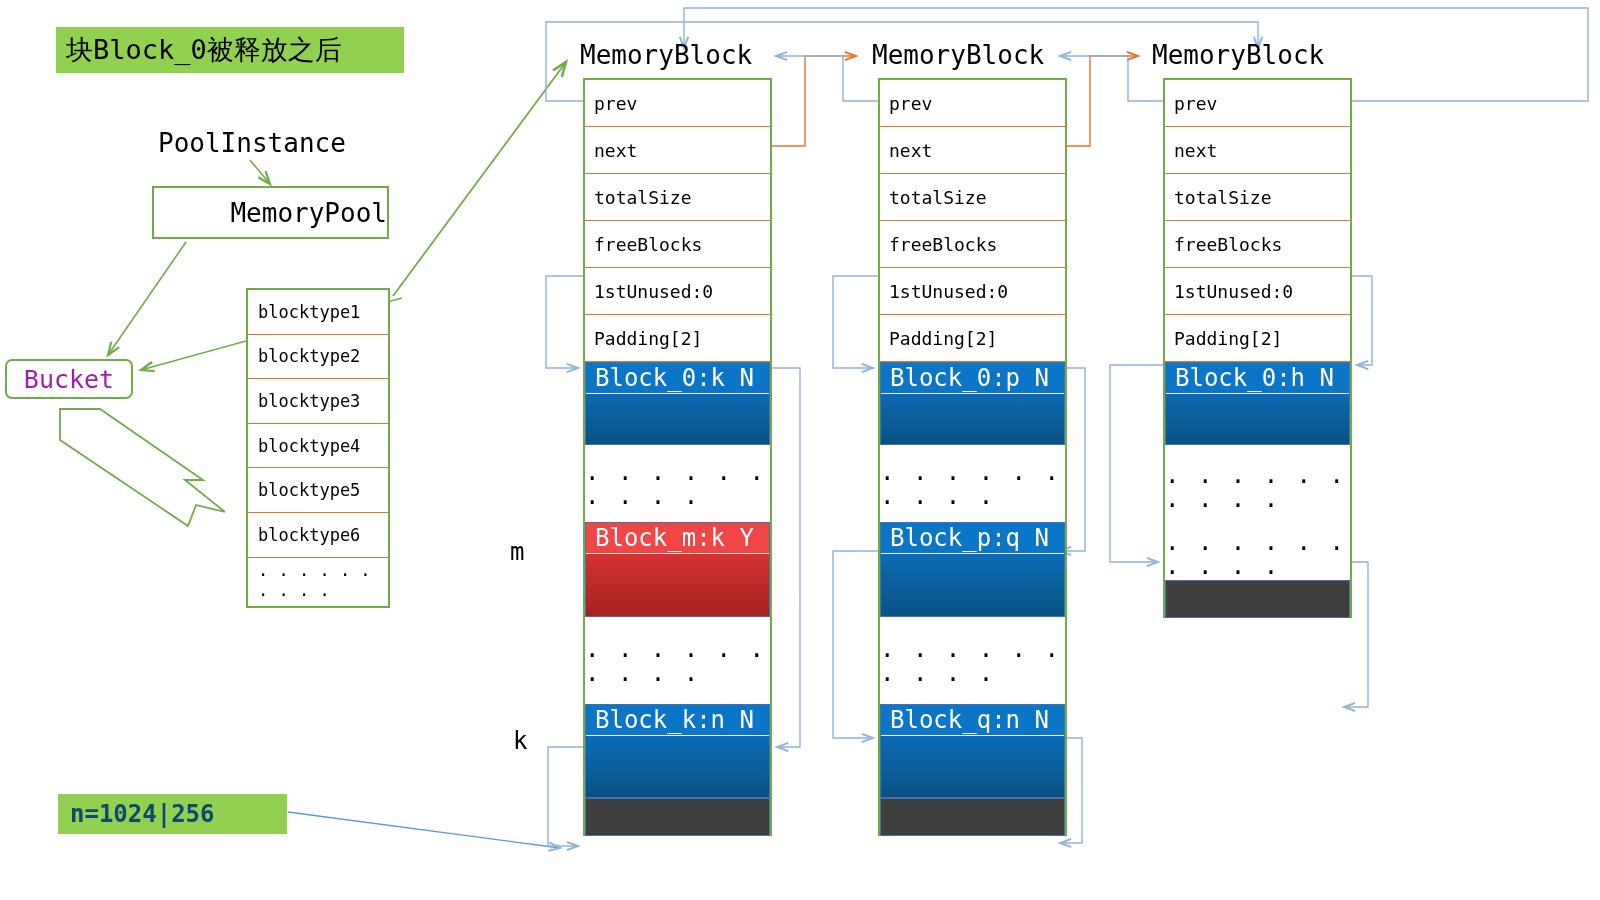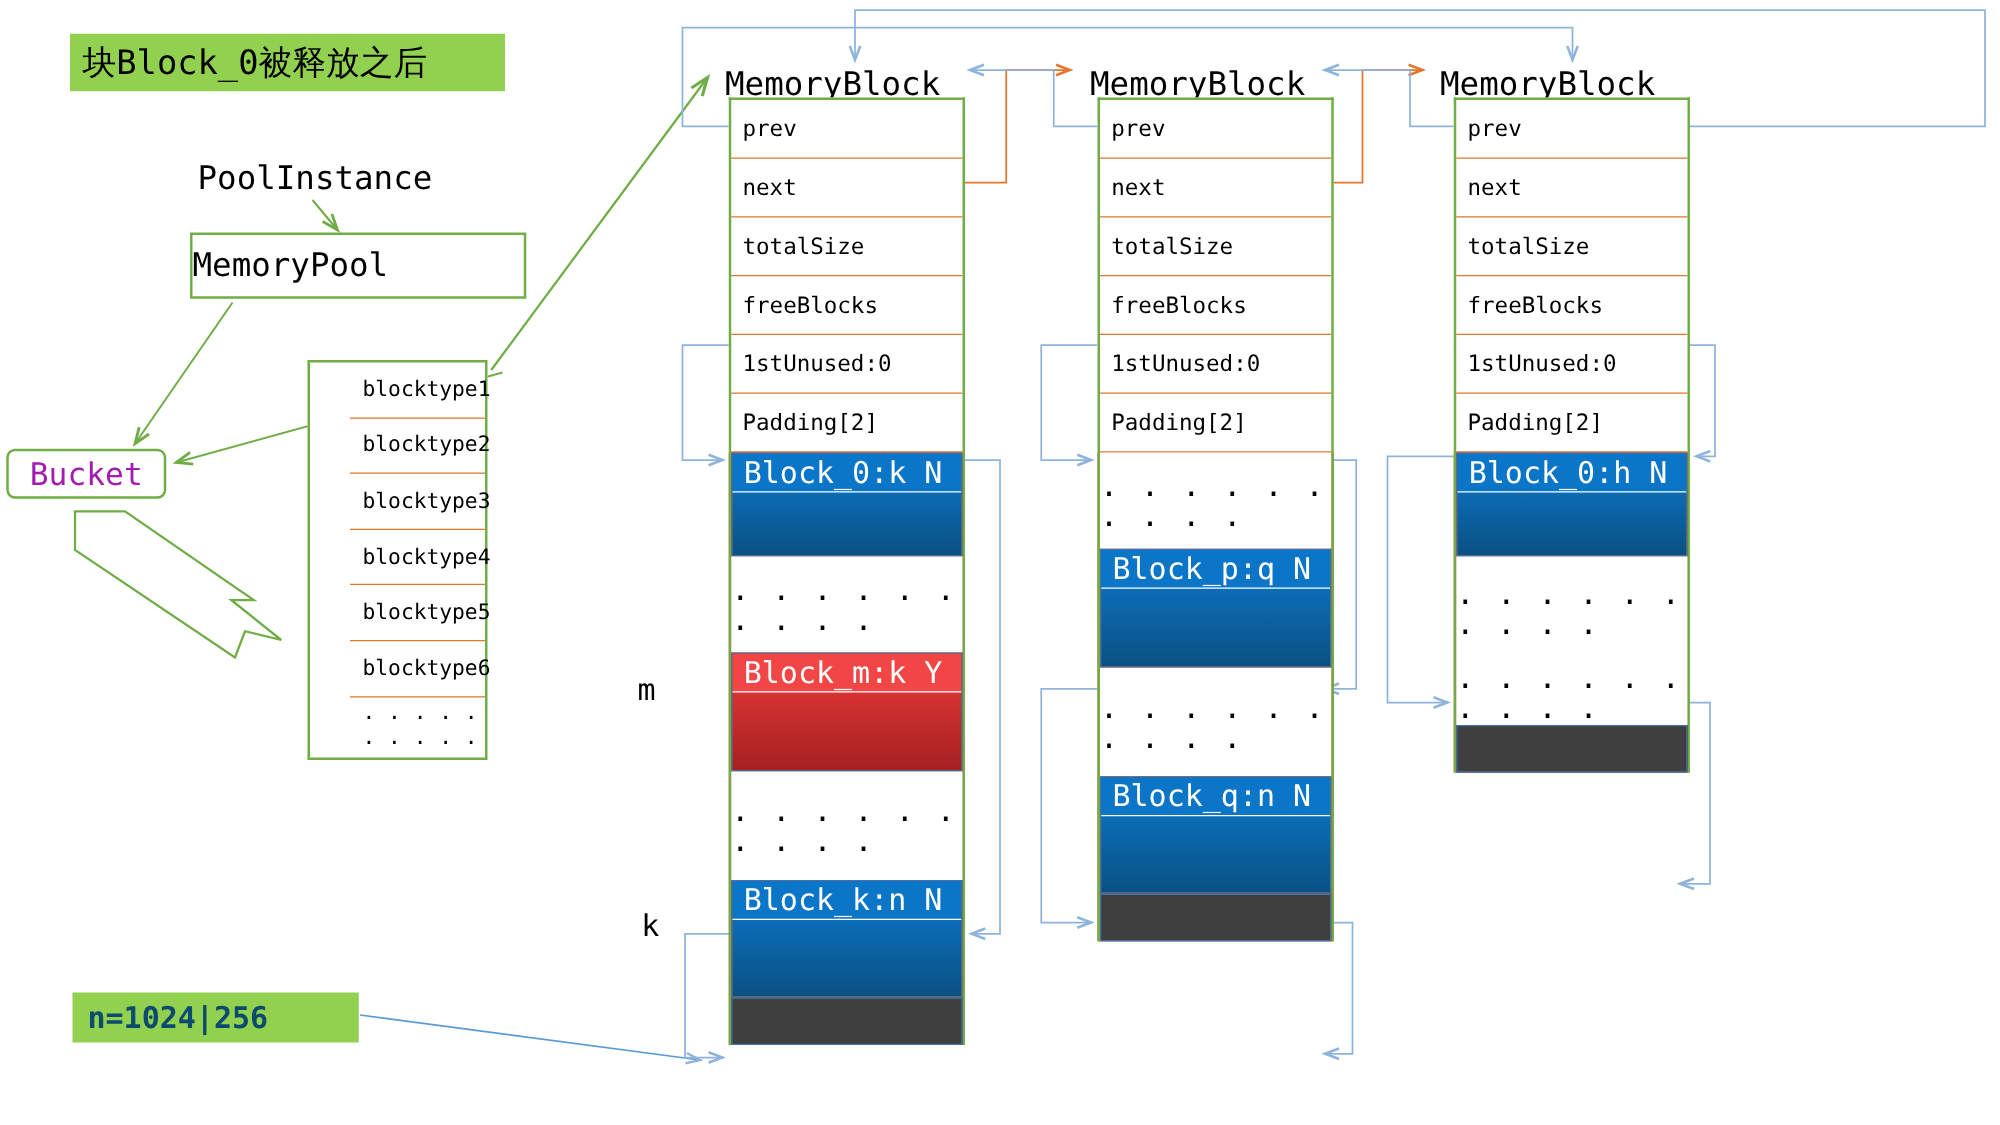--- a/index.html
+++ b/index.html
@@ -9,43 +9,43 @@
   svg.wires{position:absolute;left:0;top:0;width:1600px;height:900px;pointer-events:none;}
 
   
   .title-banner{position:absolute;left:56px;top:27px;width:348px;height:46px;
      background:#92d050;display:flex;align-items:center;padding-left:10px;box-sizing:border-box;}
   .title-banner span{font-family:"DejaVu Sans Mono","Liberation Mono",monospace;
      font-size:27px;color:#000;letter-spacing:0px;}
 
   .poolinstance{position:absolute;left:158px;top:128px;font-size:26px;color:#000;}
 
-  .mempool-box{position:absolute;left:152px;top:186px;width:269px;height:53px;
-     border:2px solid #70ad47;box-sizing:border-box;display:flex;align-items:center;justify-content:flex-start;}
+  .mempool-box{position:absolute;left:152px;top:186px;width:237px;height:53px;
+     border:2px solid #70ad47;box-sizing:border-box;display:flex;align-items:center;justify-content:flex-end;}
   .mempool-box span{font-size:26px;color:#000;}
 
   .bucket-box{position:absolute;left:5px;top:359px;width:128px;height:40px;
      border:2px solid #70ad47;border-radius:7px;box-sizing:border-box;
      display:flex;align-items:center;justify-content:center;background:#fff;}
   .bucket-box span{font-size:25px;color:#a21caf;}
 
   .bt-list{position:absolute;left:246px;top:288px;width:144px;height:320px;
      border:2px solid #70ad47;box-sizing:border-box;background:#fff;}
   .bt-row{height:44.6px;border-bottom:1.6px solid #e2762a;box-sizing:border-box;
-     display:flex;align-items:center;padding-left:10px;margin-left:32px;}
+     display:flex;align-items:center;padding-left:10px;}
   .bt-row:last-child{border-bottom:none;}
   .bt-row span{font-size:17px;color:#000;}
 
   .n-banner{position:absolute;left:58px;top:794px;width:229px;height:40px;background:#92d050;
      display:flex;align-items:center;padding-left:12px;box-sizing:border-box;}
   .n-banner span{font-size:24px;color:#0c4a6e;font-weight:bold;}
 
   
   .col{position:absolute;top:78px;width:189px;}
-  .col-title{position:absolute;top:53px;font-size:26px;color:#000;white-space:nowrap;}
+  .col-title{position:absolute;top:40px;font-size:26px;color:#000;white-space:nowrap;}
 
   .struct{border:2px solid #70ad47;border-bottom:none;box-sizing:border-box;background:#fff;}
   .f-row{height:47px;border-bottom:1.5px solid #e2762a;box-sizing:border-box;
      display:flex;align-items:center;padding-left:9px;}
   .f-row span{font-size:18px;color:#000;}
 
   .body{border-left:2px solid #70ad47;border-right:2px solid #70ad47;box-sizing:border-box;background:#c2410c;}
 
   .blk{position:relative;box-sizing:border-box;border:1px solid #4472a8;}
   .blk .hdr{height:31px;display:flex;align-items:center;padding-left:9px;
@@ -233,20 +233,25 @@
             <span>freeBlocks</span>
           </div>
           <div class="f-row">
             <span>1stUnused:0</span>
           </div>
           <div class="f-row">
             <span>Padding[2]</span>
           </div>
         </div>
         <div class="body">
+          <div class="blk blue" style="height: 83px;">
+            <div class="hdr">
+              <span>Block_0:p N</span>
+            </div>
+          </div>
           <div class="dots" style="height: 77px;">
             <span>. . . . . . . . . .</span>
           </div>
           <div class="blk blue" style="height: 95px;">
             <div class="hdr">
               <span>Block_p:q N</span>
             </div>
           </div>
           <div class="dots" style="height: 87px;">
             <span>. . . . . . . . . .</span>

